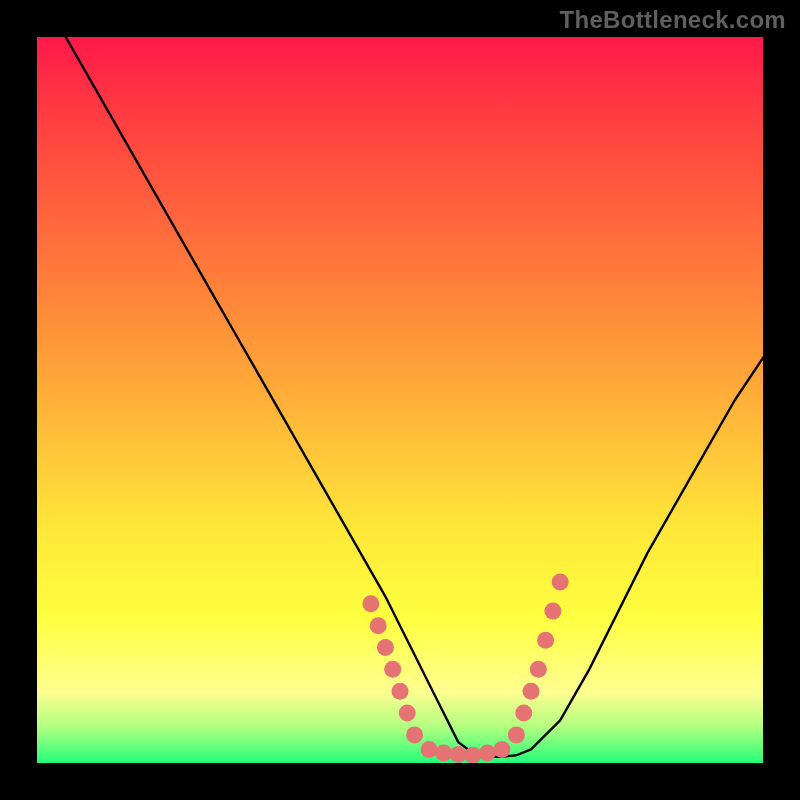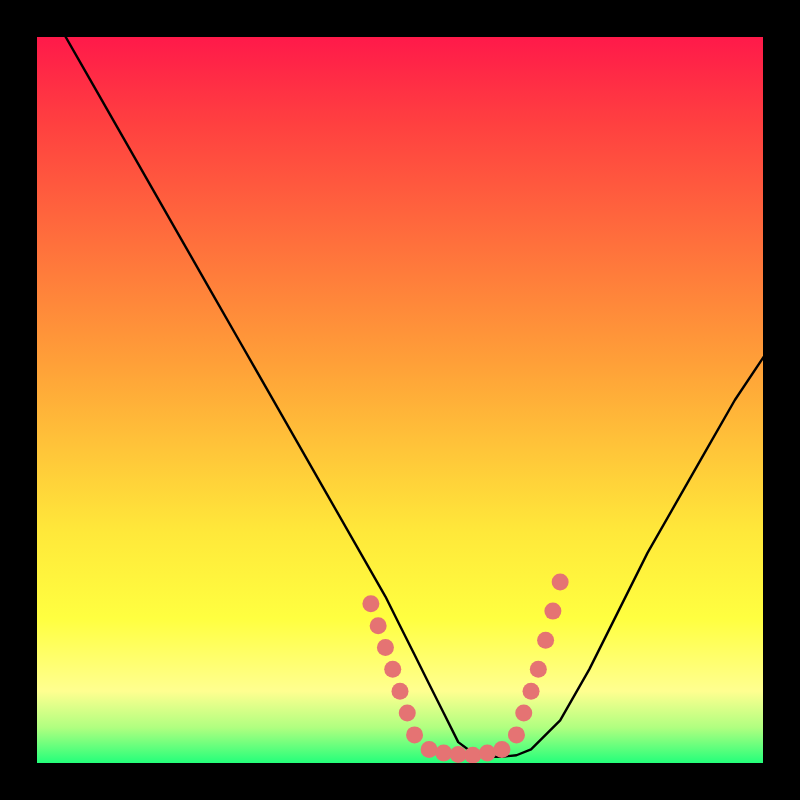--- a/index.html
+++ b/index.html
@@ -27,20 +27,21 @@
     top: 36px;
     width: 728px;
     height: 728px;
   }
   svg { display: block; }
 </style>
 </head>
 <body>
 
 <div class="stage">
+  <div class="watermark">TheBottleneck.com</div>
   <div class="plot">
     <svg id="chart-svg" width="728" height="728" viewBox="0 0 728 728">
         <defs>
           <linearGradient id="bg-grad" x1="0" y1="0" x2="0" y2="1">
             <stop offset="0" stop-color="#ff194a"></stop>
             <stop offset="0.12" stop-color="#ff4040"></stop>
             <stop offset="0.45" stop-color="#ffa038"></stop>
             <stop offset="0.68" stop-color="#ffe83a"></stop>
             <stop offset="0.8" stop-color="#ffff40"></stop>
             <stop offset="0.9" stop-color="#ffff90"></stop>

